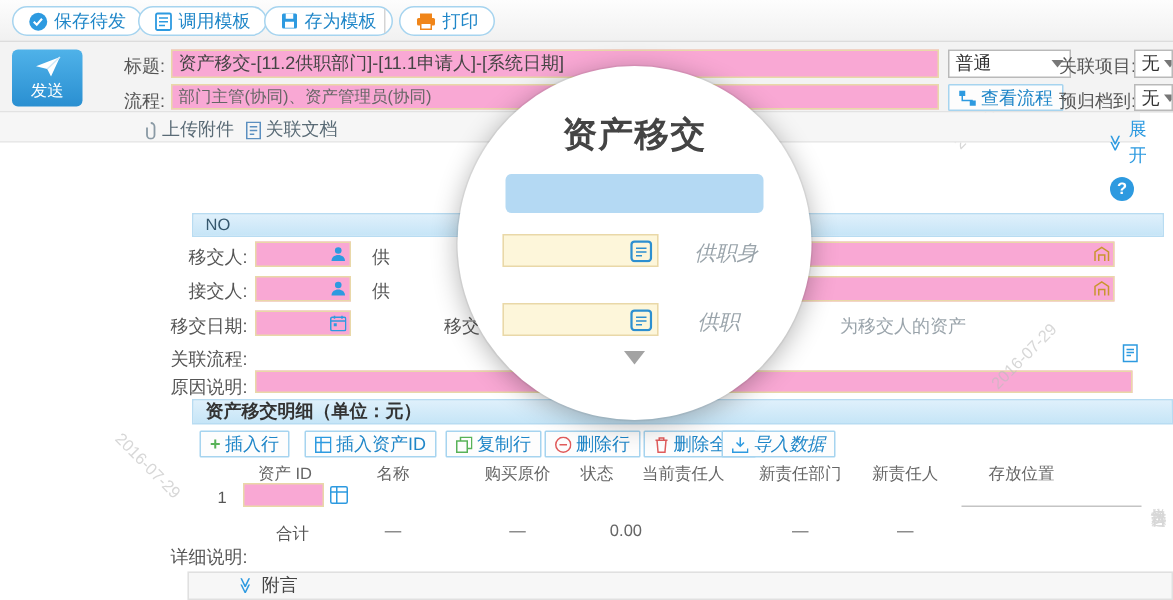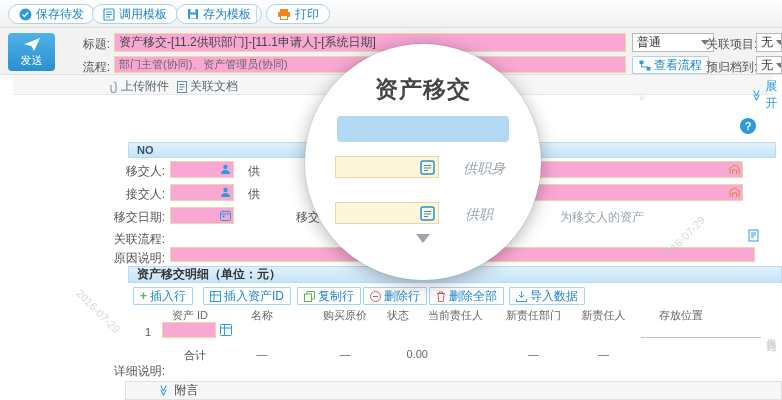--- a/index.html
+++ b/index.html
@@ -26,21 +26,21 @@
     padding:0 4px;font-size:12px;outline:none;font-family:inherit;}
   .selbox{position:absolute;background:#fff;border:1px solid #b9b9b9;display:flex;
     align-items:center;justify-content:space-between;padding:0 4px;cursor:pointer;overflow:hidden;font-size:12px;}
   .tri{width:0;height:0;border-left:4px solid transparent;border-right:4px solid transparent;
     border-top:5px solid #777;flex:0 0 auto;margin-left:3px;}
   .pill{position:absolute;height:18px;display:flex;align-items:center;gap:3px;padding:0 6px;
     border:1px solid #a6d4ef;border-radius:1px;background:#fdfdfd;color:#1f86c8;cursor:pointer;
     white-space:nowrap;font-size:12px;}
 
   
-  .attachbar{position:absolute;left:13px;top:75px;width:760px;height:20px;background:#f6f6f6;
+  .attachbar{position:absolute;left:0;top:75px;width:760px;height:20px;background:#f6f6f6;
     border-bottom:1px solid #e8e8e8;z-index:3;}
   .link{position:absolute;top:3px;display:flex;align-items:center;gap:3px;color:#5a6b76;cursor:pointer;}
   .expand{color:#2d9ae0;}
   .chev-down{display:inline-block;transform:rotate(90deg);color:#2d9ae0;font-size:11px;}
 
   
   .secbar{position:absolute;background:linear-gradient(#dff0fb,#c6e5f7);border:1px solid #b8dcf2;
     display:flex;align-items:center;padding:0 8px;color:#35576d;font-size:11px;}
   .help{position:absolute;width:16px;height:16px;border-radius:50%;background:#2d9ae0;color:#fff;
     text-align:center;line-height:16px;font-size:11px;font-weight:bold;cursor:pointer;}
@@ -184,21 +184,21 @@
       <span>关联文档</span>
     </div>
     <div class="link expand" style="left:738px;">
       <span class="chev-down">≫</span>
       <span>展开</span>
     </div>
   </div>
 
   <div class="help" style="left:740px;top:118px;">?</div>
 
-  <div class="secbar" style="left:128px;top:142px;width:648px;height:16px;font-weight:bold;">
+  <div class="secbar" style="left:128px;top:142px;width:648px;height:16px;">
     <span>NO</span>
   </div>
 
   <div class="flabel" style="left:95px;top:163px;width:70px;">移交人:</div>
   <input class="yfield" style="left: 170px; top: 161px; width: 64px; height: 17px;">
   <span class="picker-icon" style="left:220px;top:164px;">
     <svg width="11" height="11" viewBox="0 0 11 11">
         <circle cx="5.5" cy="3" r="2.2" fill="#2d9ae0"></circle>
         <path d="M1 10c0-2.5 2-4 4.5-4s4.5 1.5 4.5 4z" fill="#2d9ae0"></path>
       </svg>
@@ -290,21 +290,21 @@
   </div>
   <div class="pill" style="left:429px;top:287px;">
     <span>
       <svg width="10" height="11" viewBox="0 0 10 11">
           <path d="M1 2.5h8M3.5 2.5V1h3v1.5" fill="none" stroke="#e05b5b"></path>
           <path d="M2 2.5l0.7 8h4.6l0.7-8" fill="none" stroke="#e05b5b"></path>
         </svg>
     </span>
     <span>删除全部</span>
   </div>
-  <div class="pill" style="left:509px;top:287px;">
+  <div class="pill" style="left:481px;top:287px;font-style:italic;">
     <span>
       <svg width="11" height="11" viewBox="0 0 11 11">
           <path d="M5.5 0.5v6M3 4l2.5 2.5L8 4" fill="none" stroke="#2d9ae0"></path>
           <path d="M0.5 8v2.5h10V8" fill="none" stroke="#2d9ae0"></path>
         </svg>
     </span>
     <span>导入数据</span>
   </div>
 
   <div class="cell" style="left:155px;top:308px;width:70px;">资产 ID</div>

